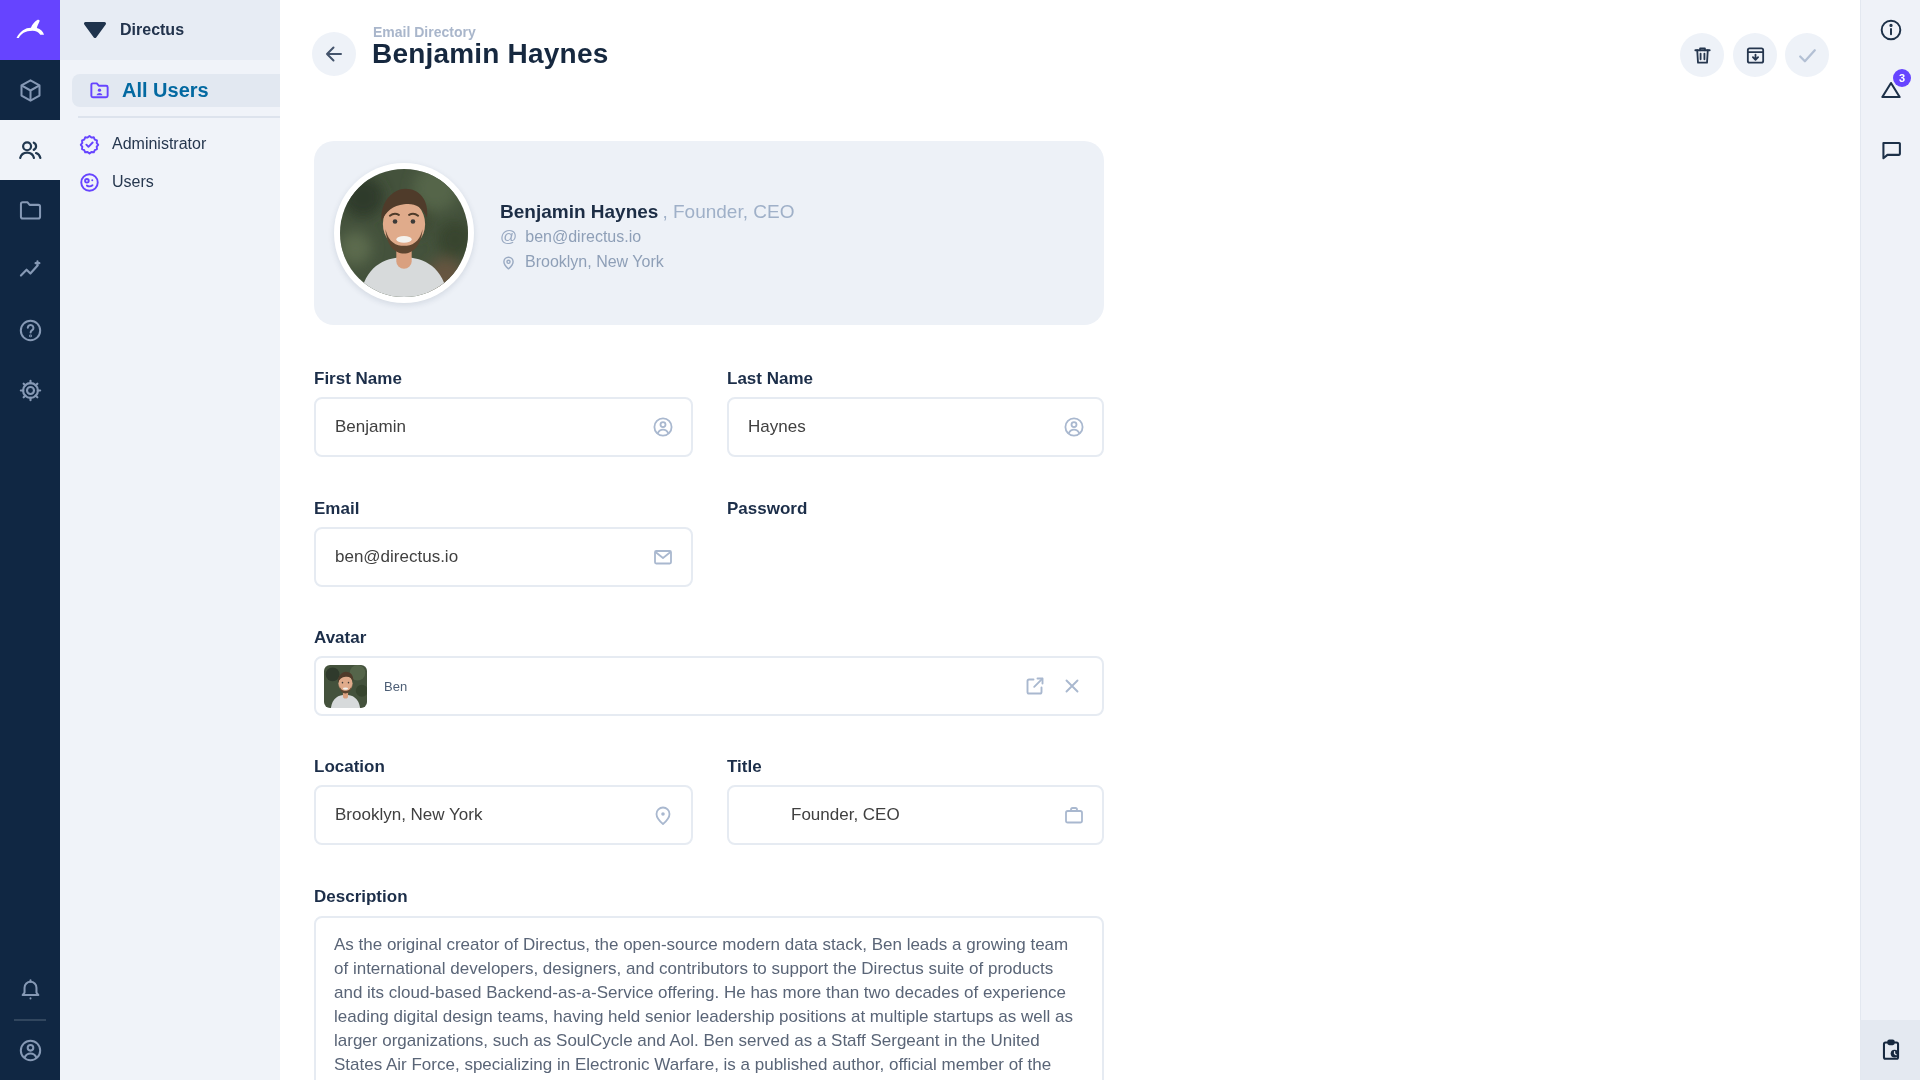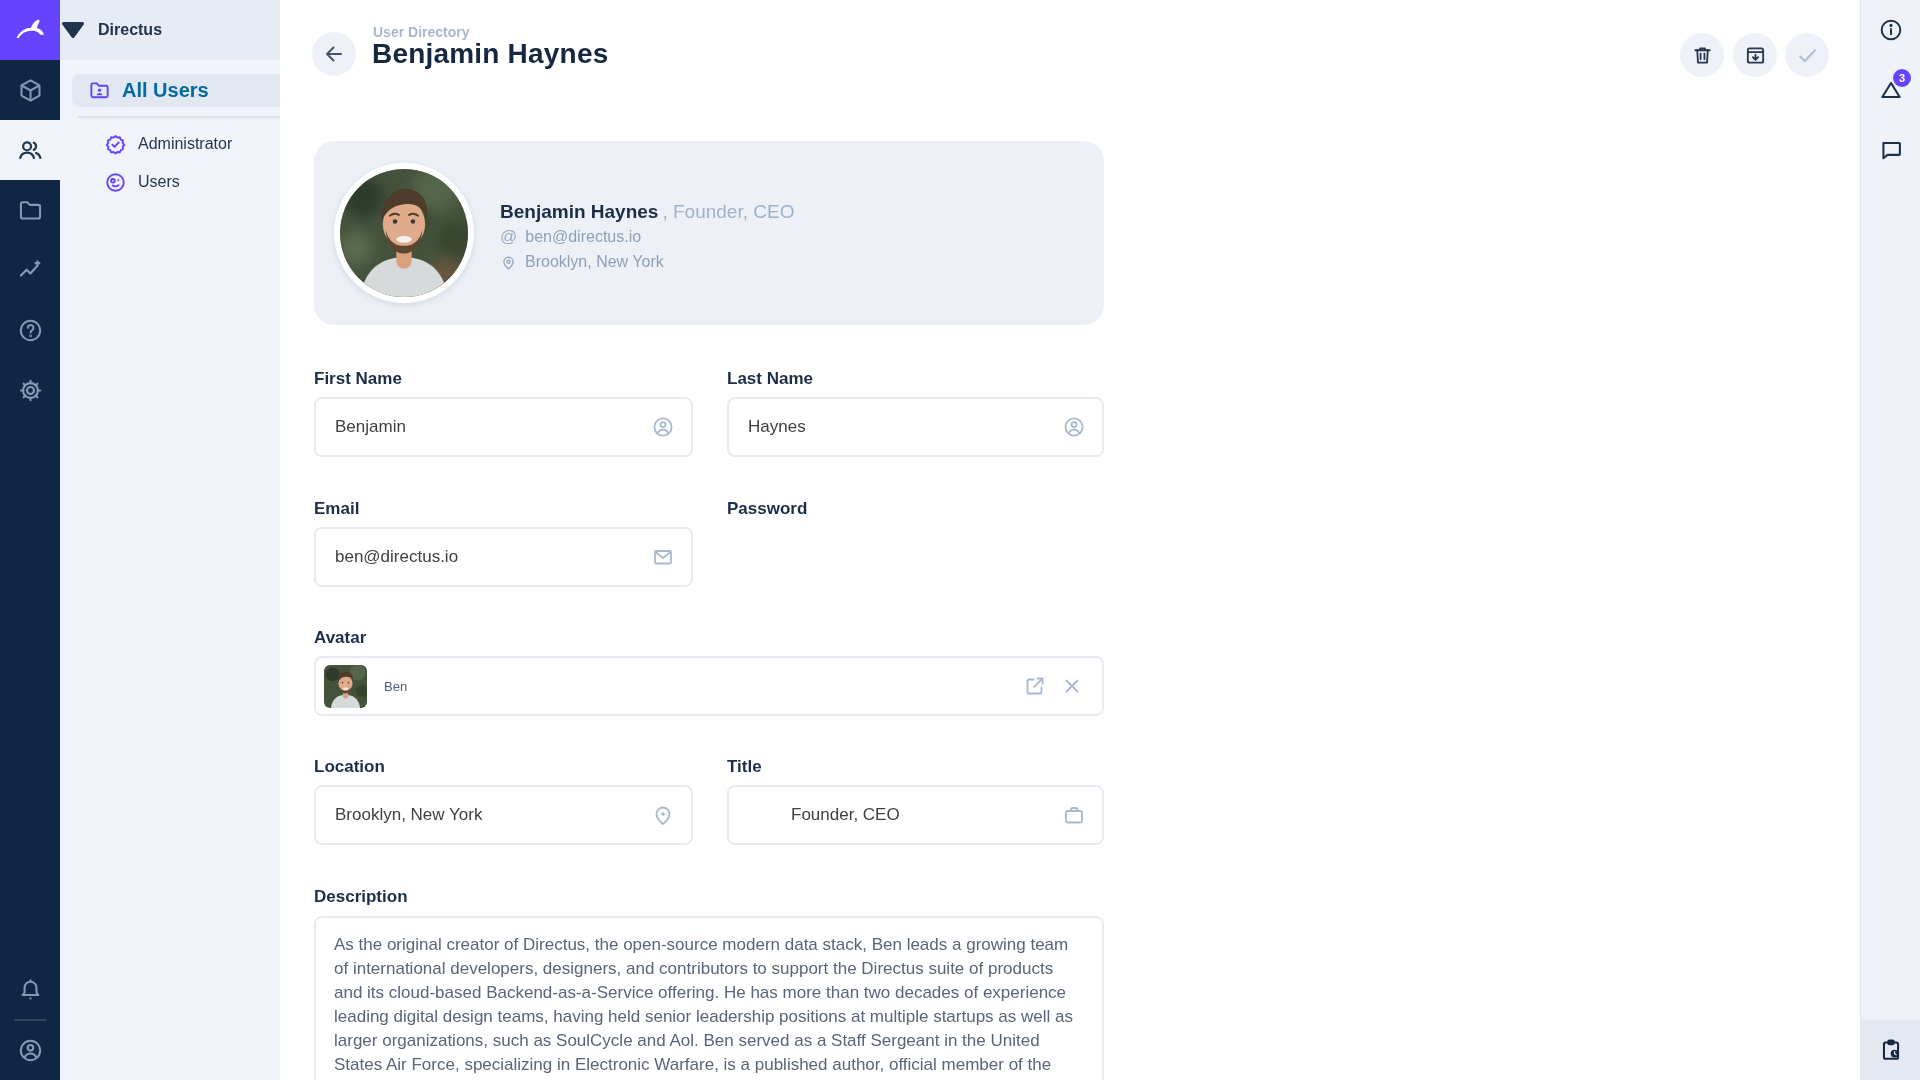--- a/index.html
+++ b/index.html
@@ -9,26 +9,26 @@
 
   
   .module-bar { position:absolute; left:0; top:0; width:60px; height:1080px; background:#102743; }
   .logo-tile { position:absolute; left:0; top:0; width:60px; height:60px; background:#6644ff; display:flex; align-items:center; justify-content:center; cursor:pointer; }
   .mod-btn { position:absolute; left:0; width:60px; height:60px; display:flex; align-items:center; justify-content:center; color:#8699b5; cursor:pointer; }
   .mod-btn.active { background:#f0f3f9; color:#21374f; }
   .mod-divider { position:absolute; left:14px; width:32px; height:2px; background:#31465e; }
 
   
   .nav { position:absolute; left:60px; top:0; width:220px; height:1080px; background:#f0f3f9; }
-  .nav-title { position:absolute; left:0; top:0; width:220px; height:60px; background:#e7ecf4; display:flex; align-items:center; gap:12px; color:#1d3048; cursor:pointer; }
+  .nav-title { position:absolute; left:0; top:0; width:220px; height:60px; background:#e7ecf4; display:flex; align-items:center; gap:12px; padding-left:22px; color:#1d3048; cursor:pointer; }
   .nav-title .label { font-size:16px; font-weight:600; color:#22334c; }
   .nav-pill { position:absolute; left:12px; top:74px; width:256px; height:33px; background:#e2e8f1; border-radius:8px; display:flex; align-items:center; gap:11px; padding-left:16px; cursor:pointer; }
   .nav-pill .label { font-size:20px; font-weight:600; color:#0369a1; }
   .nav-divider { position:absolute; left:18px; top:116px; width:250px; height:2px; background:#dde3ed; }
-  .nav-item { position:absolute; left:28px; width:256px; height:32px; display:flex; align-items:center; gap:11px; padding-left:16px; cursor:pointer; }
+  .nav-item { position:absolute; left:2px; width:256px; height:32px; display:flex; align-items:center; gap:11px; padding-left:16px; cursor:pointer; }
   .nav-item .label { font-size:16px; font-weight:500; color:#26374f; }
   .purple { color:#6644ff; }
 
   
   .main { position:absolute; left:280px; top:0; width:1580px; height:1080px; background:#fff; }
   .circle-btn { position:absolute; width:44px; height:44px; border-radius:50%; background:#eef2f8; display:flex; align-items:center; justify-content:center; color:#25364e; cursor:pointer; }
   .breadcrumb { position:absolute; left:93px; top:24px; font-size:14px; font-weight:600; color:#a9b6cb; }
   .page-title { position:absolute; left:92px; top:38px; font-size:28px; font-weight:700; color:#16283f; letter-spacing:.2px; }
 
   
@@ -195,21 +195,21 @@
 
   <div class="main">
 
     <div class="circle-btn" style="left:32px; top:32px;">
       <span>
         <svg width="24" height="24" viewBox="0 0 24 24" fill="none" stroke="#44546c" stroke-width="2" stroke-linecap="round" stroke-linejoin="round">
           <path d="M19 12H5M11.5 5.5L5 12l6.5 6.5"></path>
         </svg>
       </span>
     </div>
-    <div class="breadcrumb">User Directory</div>
+    <div class="breadcrumb">Email Directory</div>
     <h1 class="page-title">Benjamin Haynes</h1>
 
     <div class="circle-btn" style="left:1400px; top:33px;">
       <span>
         <svg width="23" height="23" viewBox="0 0 24 24" fill="none" stroke="#25364e" stroke-width="1.9" stroke-linecap="round" stroke-linejoin="round">
           <path d="M4.5 6.5h15"></path>
             <path d="M9.5 6.5v-2h5v2"></path>
             <path d="M6.5 6.5l.8 13h9.4l.8-13"></path>
             <path d="M10 10v6M14 10v6"></path>
         </svg>

